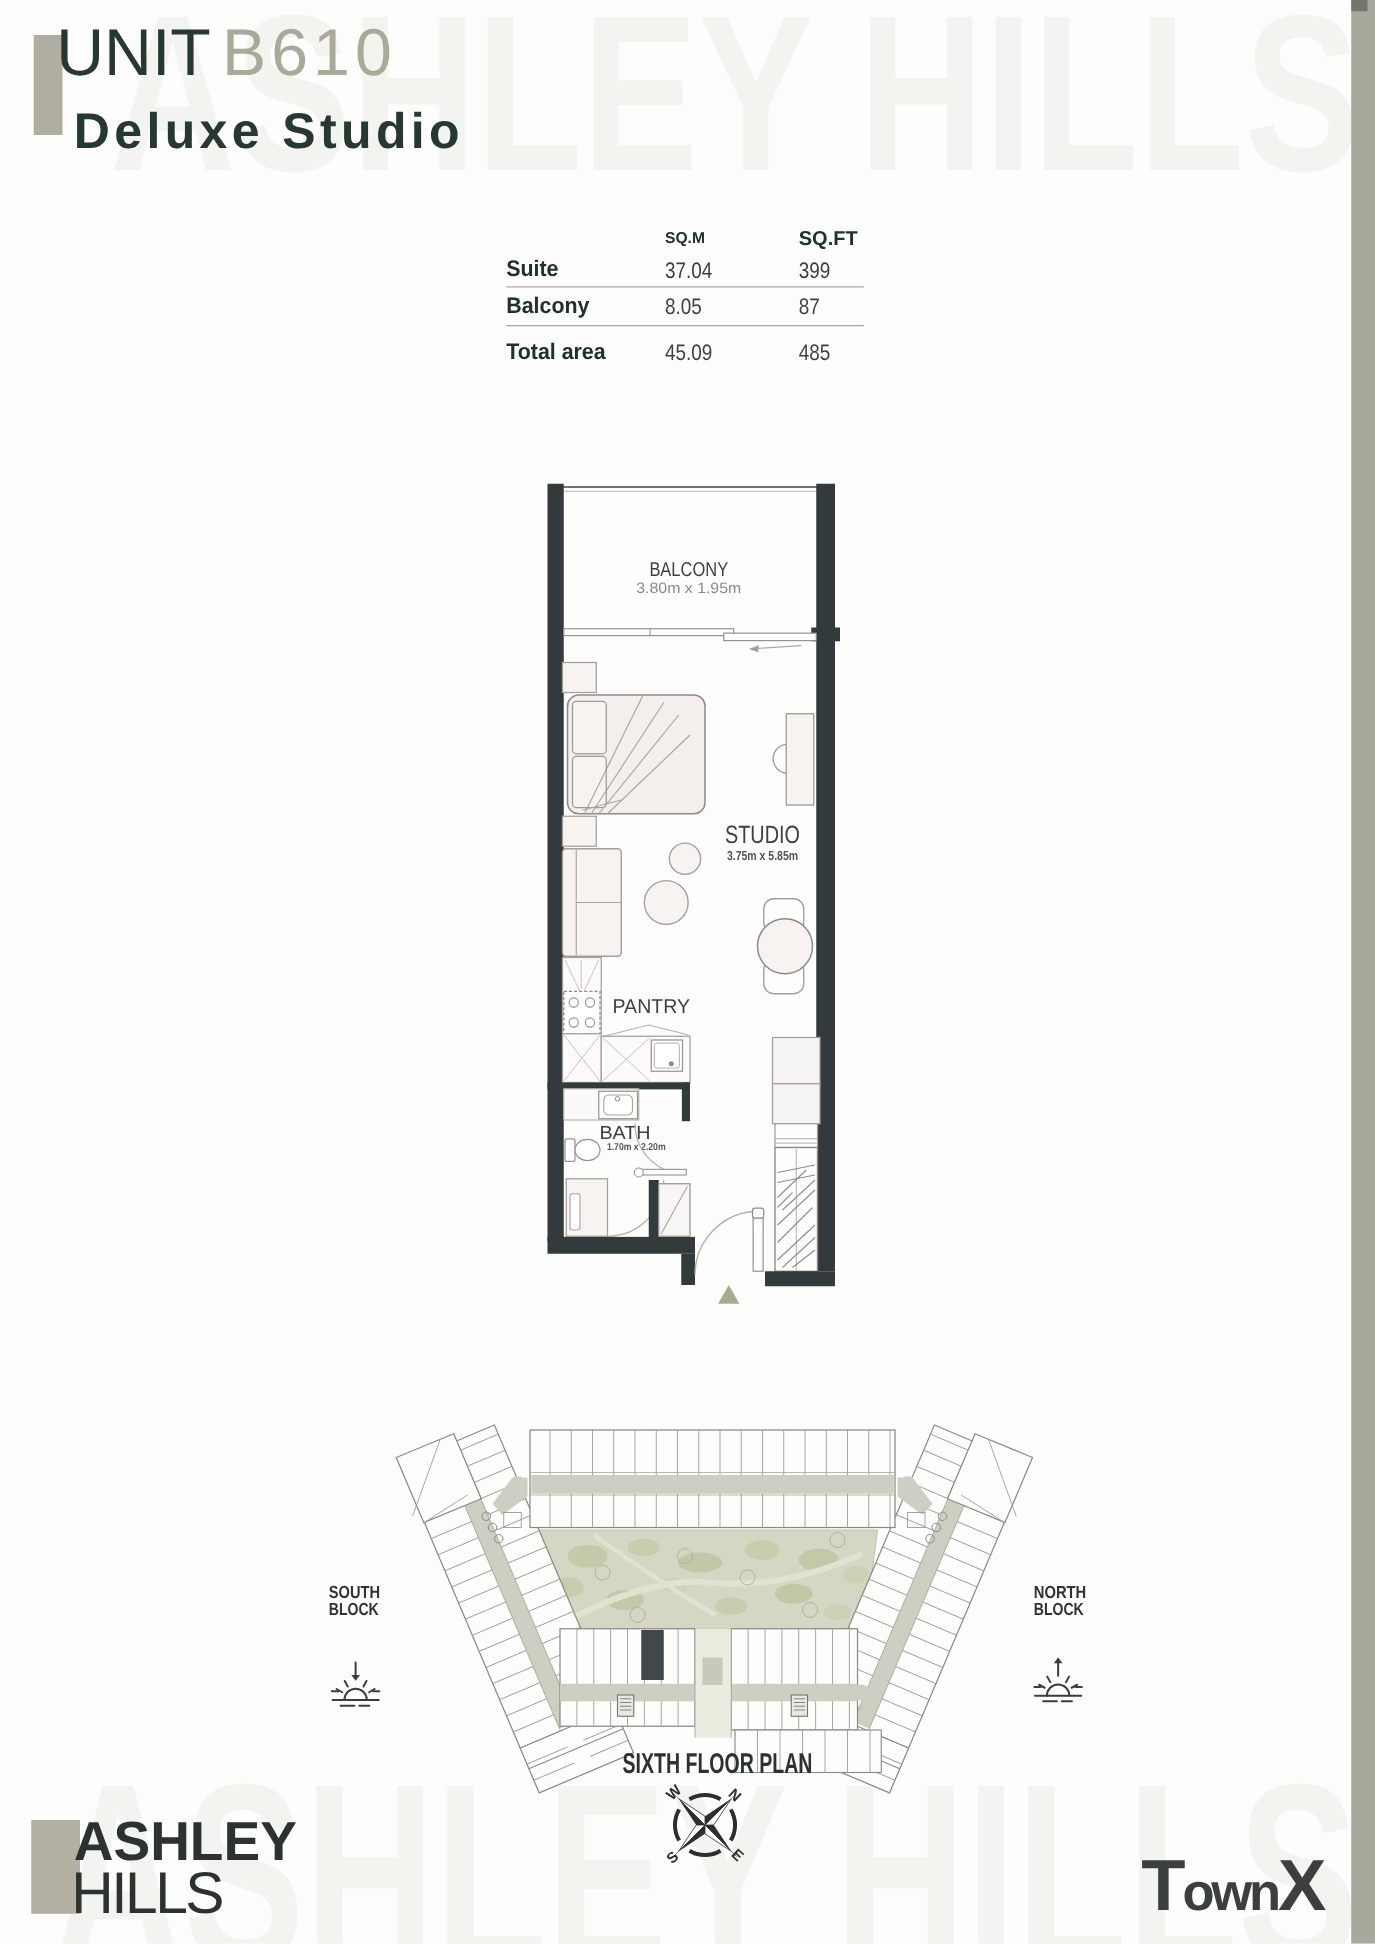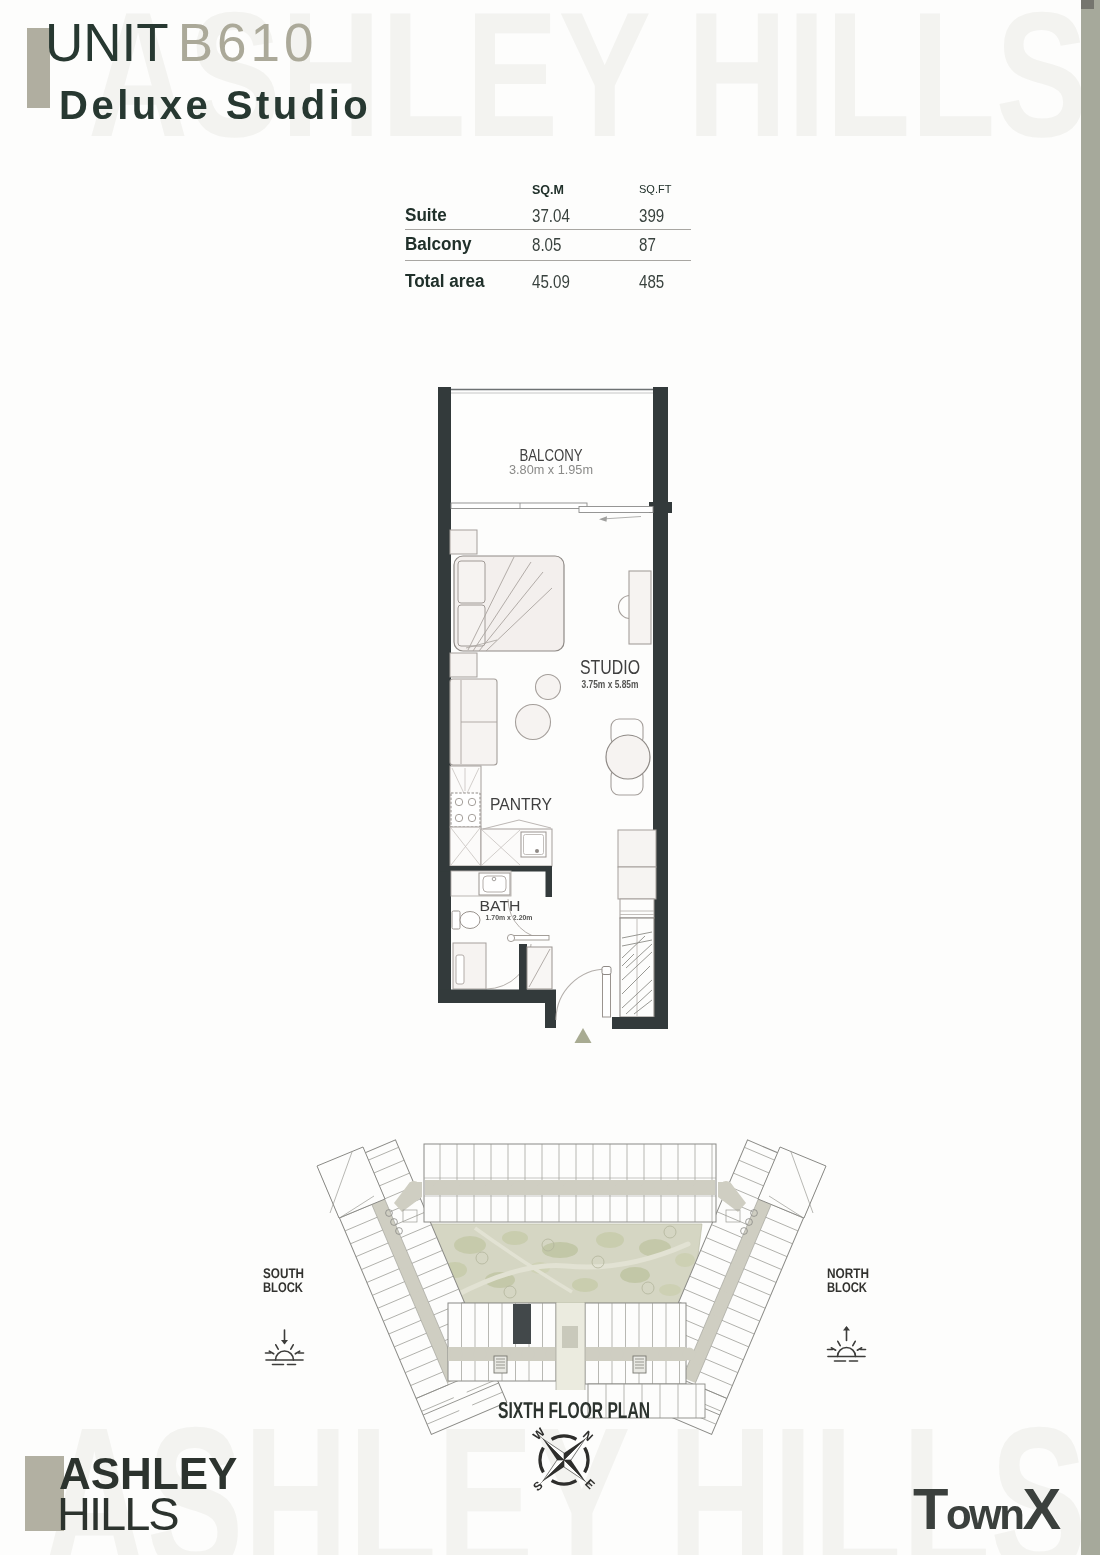--- a/index.html
+++ b/index.html
@@ -21,21 +21,21 @@
 <div class="abs" style="left:27px;top:28px;width:23px;height:80px;background:#b0aea0"></div>
 
 <div class="abs" style="left:45px;top:12px;font-size:53px;font-weight:normal;color:#273831;white-space:nowrap"><span>UNIT</span><span style="color:#aba999;letter-spacing:4px;margin-left:9px">B610</span></div>
 
 <div class="abs" style="left:59px;top:83px;font-size:40px;font-weight:bold;color:#273831;letter-spacing:3.5px;white-space:nowrap">Deluxe Studio</div>
 
 <div class="abs" style="left:0;top:18px;width:1100px;height:300px">
 
   <div class="abs" style="left:532px;top:165px;font-size:12.5px;font-weight:bold;color:#20302a">SQ.M</div>
 
-  <div class="abs" style="left:639px;top:165px;font-size:11px;font-weight:normal;color:#20302a">SQ.FT</div>
+  <div class="abs" style="left:639px;top:165px;font-size:16px;font-weight:bold;color:#20302a">SQ.FT</div>
 
   <div class="abs" style="left:405px;top:187px;font-size:18px;font-weight:bold;color:#20302a;transform:scaleX(0.95);transform-origin:0 0">Suite</div>
   <div class="abs" style="left:532px;top:188px;font-size:18px;color:#39423e;transform:scaleX(0.84);transform-origin:0 0">37.04</div>
   <div class="abs" style="left:639px;top:188px;font-size:18px;color:#39423e;transform:scaleX(0.84);transform-origin:0 0">399</div>
 
   <div class="abs" style="left:405px;top:211px;width:286px;height:1px;background:#a8a6a2"></div>
 
   <div class="abs" style="left:405px;top:216px;font-size:18px;font-weight:bold;color:#20302a;transform:scaleX(0.95);transform-origin:0 0">Balcony</div>
   <div class="abs" style="left:532px;top:217px;font-size:18px;color:#39423e;transform:scaleX(0.84);transform-origin:0 0">8.05</div>
   <div class="abs" style="left:639px;top:217px;font-size:18px;color:#39423e;transform:scaleX(0.84);transform-origin:0 0">87</div>

